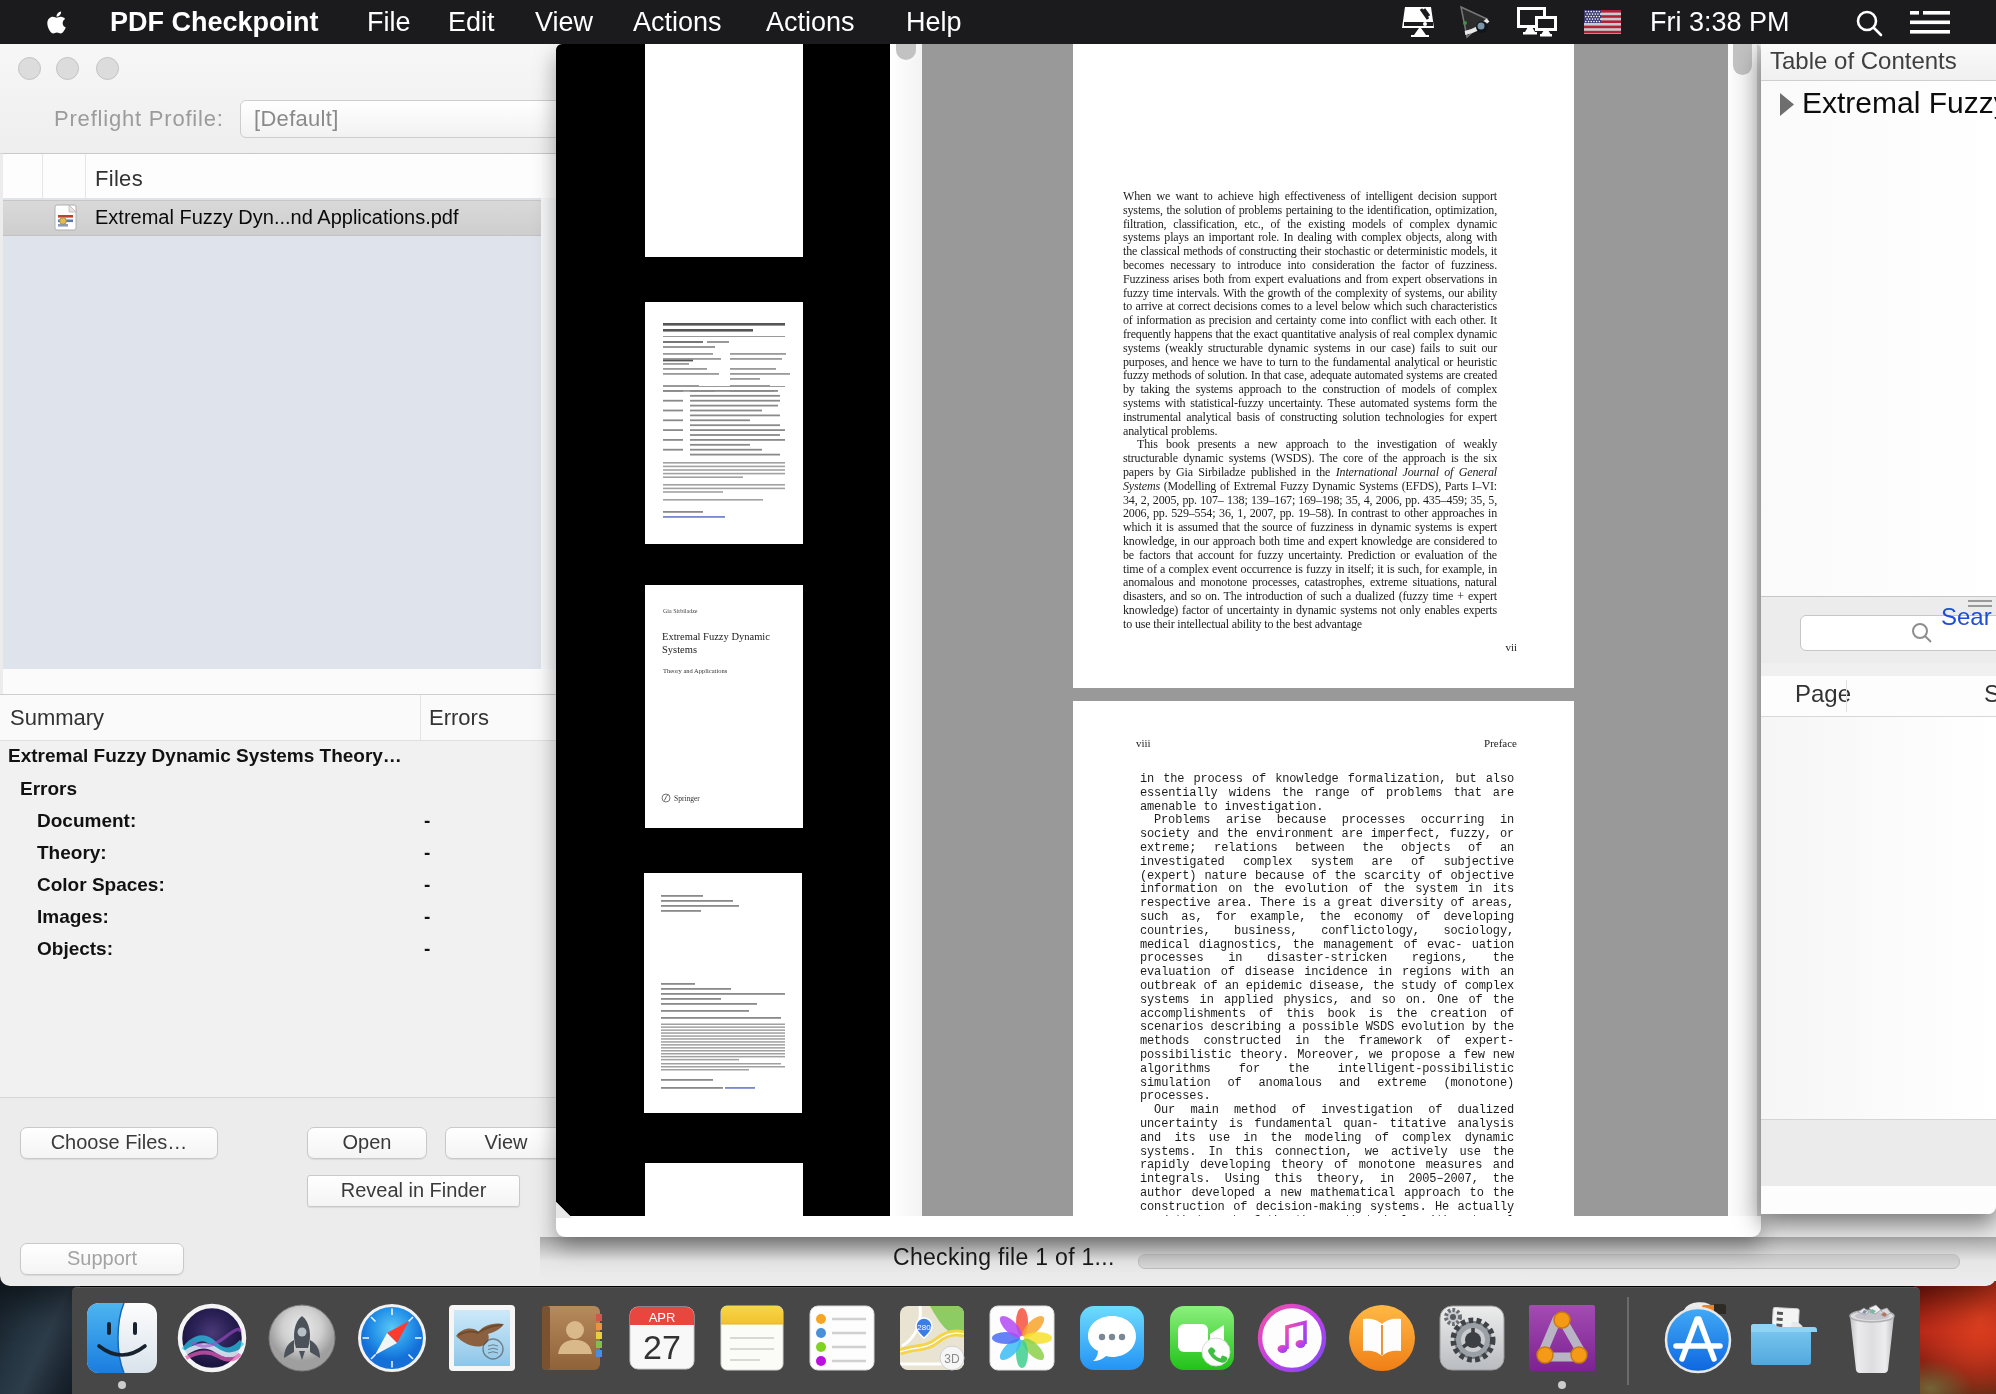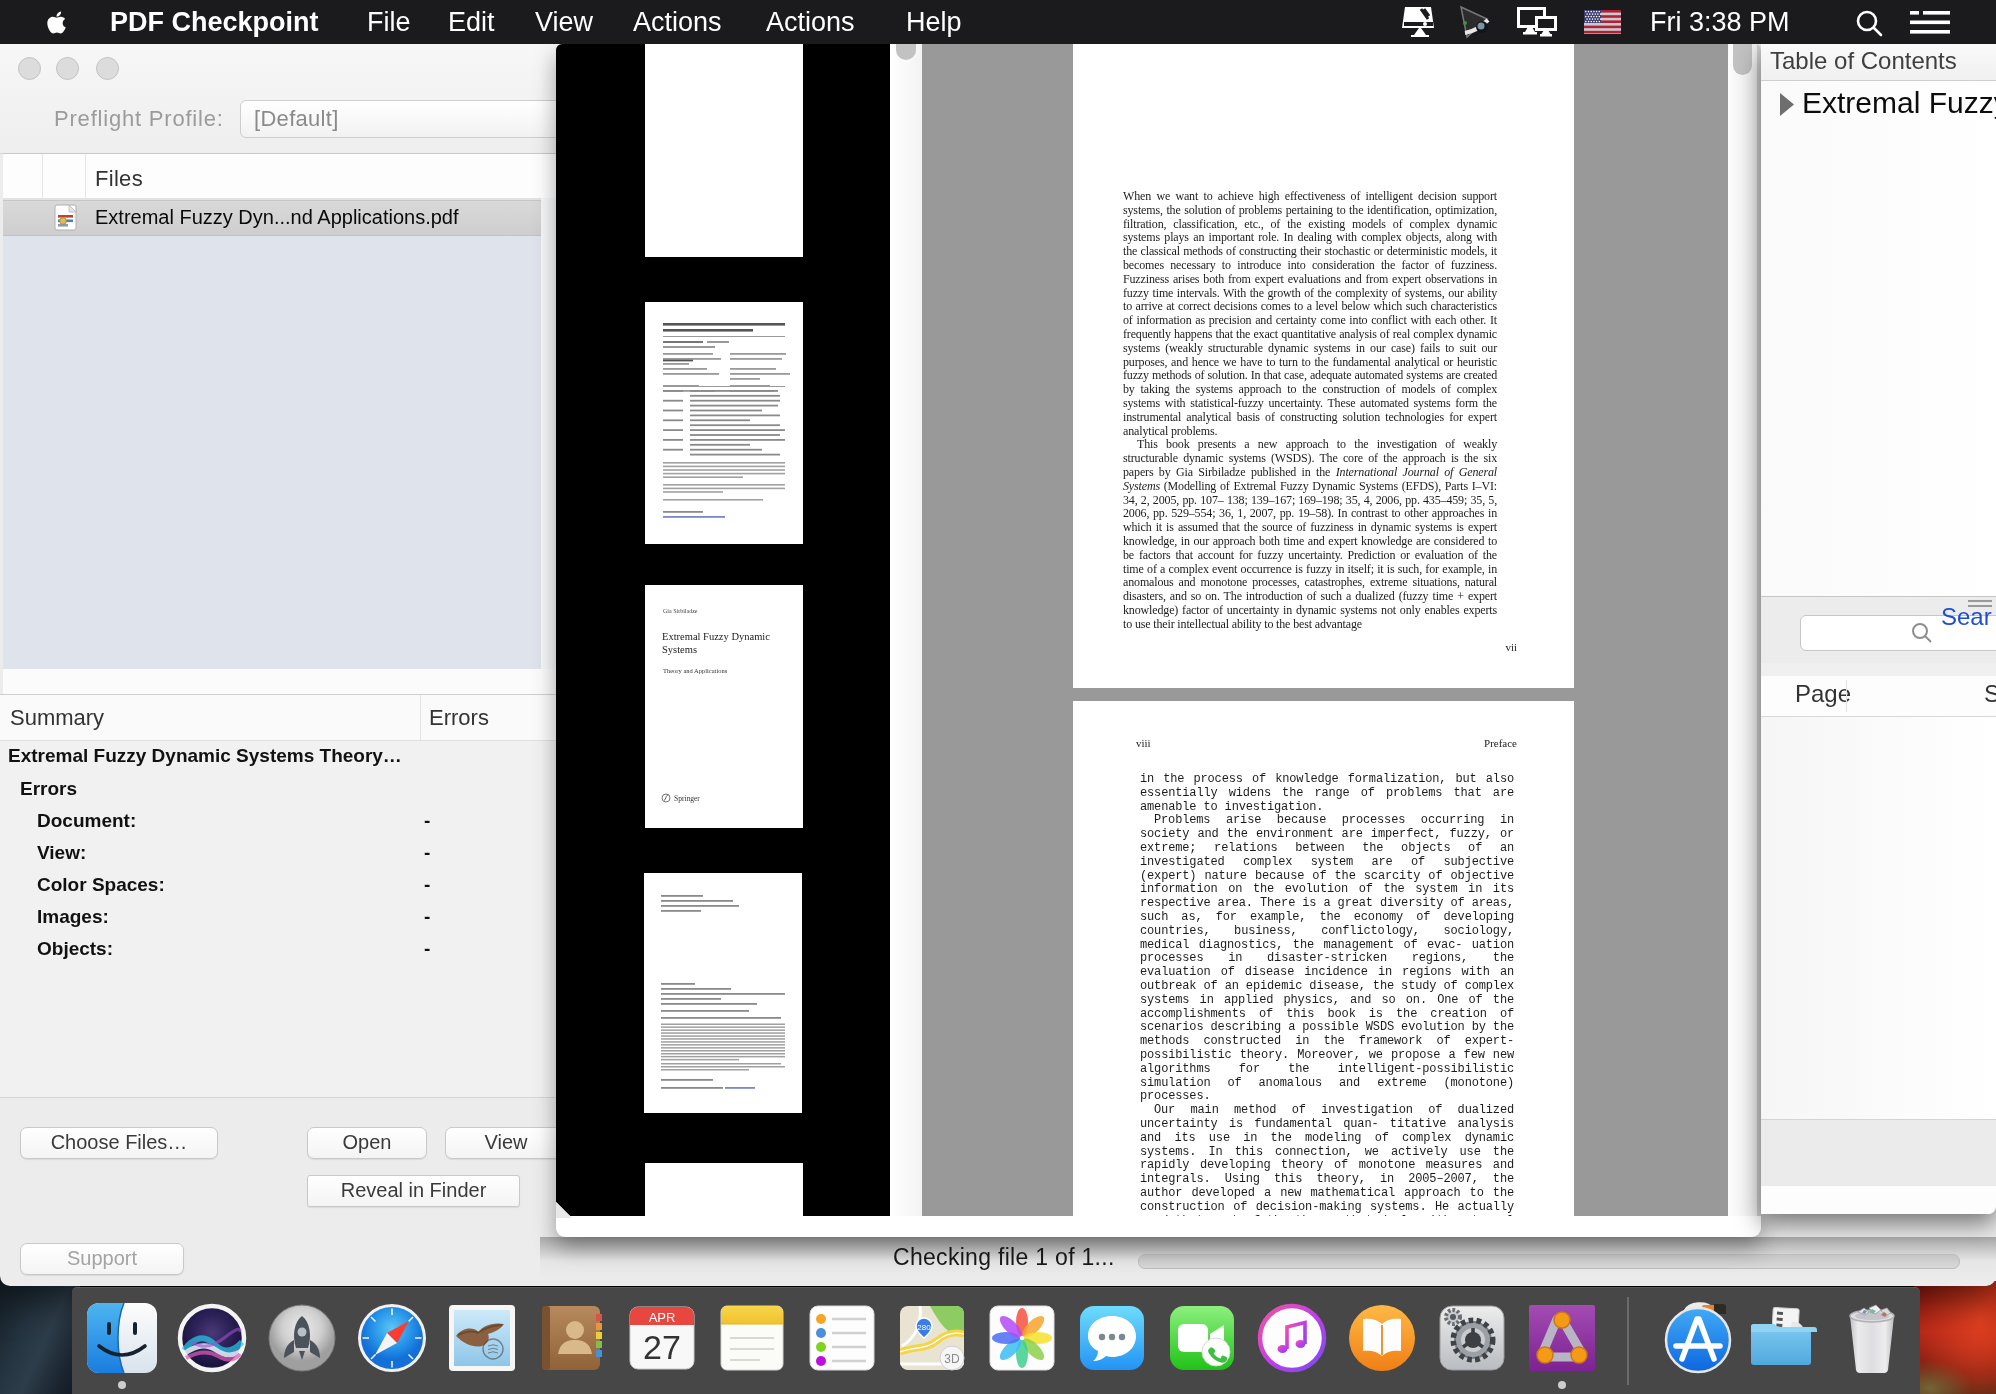--- a/index.html
+++ b/index.html
@@ -50,21 +50,21 @@
   </div>
 
   <div class="abs" style="left:0;top:650px;width:557px;height:402px;background:#f1f1f1;border-top:1px solid #cfcfcf;border-bottom:1px solid #d6d6d6;border-right:1px solid #14b8a6">
     <div class="abs" style="left:0;top:0;width:100%;height:45px;background:#fafafa;border-bottom:1px solid #e0e0e0"></div>
     <div class="abs" style="left:420px;top:0;width:1px;height:45px;background:#e3e3e3"></div>
     <div class="abs" style="left:10px;top:10px;font-size:22px;color:#333">Summary</div>
     <div class="abs" style="left:429px;top:10px;font-size:22px;color:#333">Errors</div>
     <div class="abs" style="left:8px;top:50px;font-size:19px;font-weight:bold;color:#111">Extremal Fuzzy Dynamic Systems Theory…</div>
     <div class="abs" style="left:20px;top:83px;font-size:19px;font-weight:bold;color:#111">Errors</div>
     <div class="abs" style="left:37px;top:115px;font-size:19px;font-weight:bold;color:#111">Document:</div>
-    <div class="abs" style="left:37px;top:147px;font-size:19px;font-weight:bold;color:#111">View:</div>
+    <div class="abs" style="left:37px;top:147px;font-size:19px;font-weight:bold;color:#111">Theory:</div>
     <div class="abs" style="left:37px;top:179px;font-size:19px;font-weight:bold;color:#111">Color Spaces:</div>
     <div class="abs" style="left:37px;top:211px;font-size:19px;font-weight:bold;color:#111">Images:</div>
     <div class="abs" style="left:37px;top:243px;font-size:19px;font-weight:bold;color:#111">Objects:</div>
     <div class="abs" style="left:424px;top:115px;font-size:19px;font-weight:bold;color:#111">-</div>
     <div class="abs" style="left:424px;top:147px;font-size:19px;font-weight:bold;color:#111">-</div>
     <div class="abs" style="left:424px;top:179px;font-size:19px;font-weight:bold;color:#111">-</div>
     <div class="abs" style="left:424px;top:211px;font-size:19px;font-weight:bold;color:#111">-</div>
     <div class="abs" style="left:424px;top:243px;font-size:19px;font-weight:bold;color:#111">-</div>
   </div>
 <div class="abs" style="left:20px;top:1083px;width:196px;height:30px;background:linear-gradient(#ffffff,#f4f4f4);border:1px solid #c9c9c9;border-radius:7px;box-shadow:0 1px 1px rgba(0,0,0,.08);text-align:center;line-height:28px;font-size:20px;color:#3a3a3a">Choose Files…</div>

